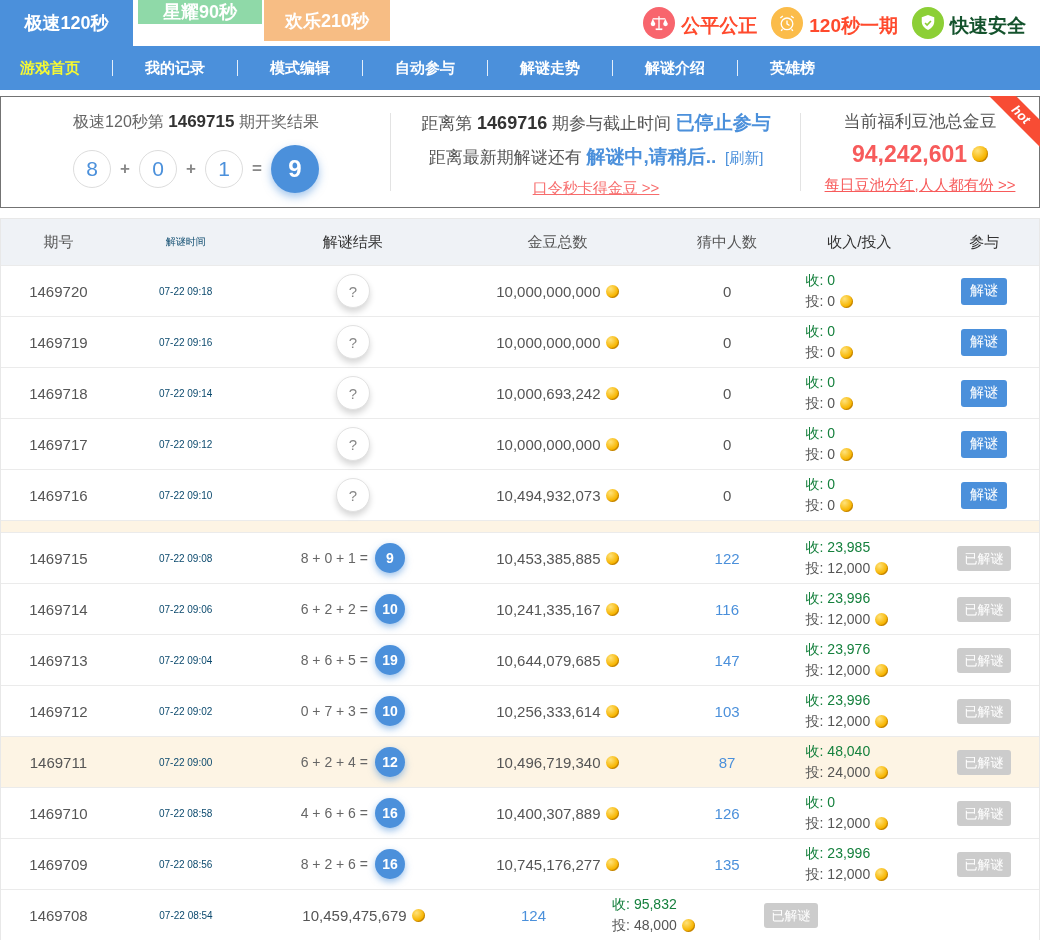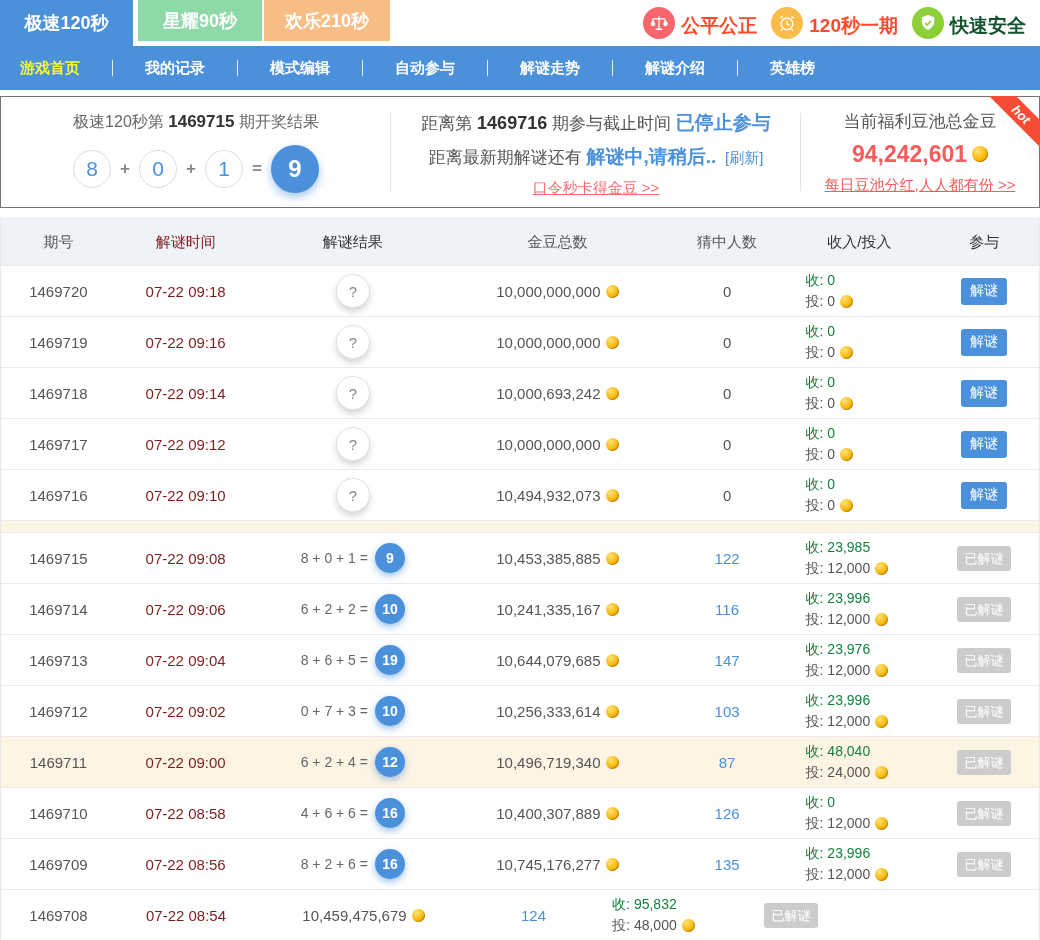--- a/index.html
+++ b/index.html
@@ -3,21 +3,21 @@
 <meta charset="utf-8">
 <style>
   * { margin:0; padding:0; box-sizing:border-box; }
   html,body { width:1040px; background:#fff; font-family:"Liberation Sans","DejaVu Sans",sans-serif; }
   body { position:relative; height:940px; overflow:hidden; }
 
   
   .tabs-bar { display:flex; height:46px; background:#fff; align-items:flex-start; }
   .tab { display:flex; align-items:center; justify-content:center; font-size:18px; font-weight:bold; color:#fff; cursor:pointer; }
   .tab.active { width:133px; height:46px; background:#4b90db; }
-  .tab.green  { width:124px; height:41px; background:#8fd9a8; margin-left:5px; }
+  .tab.green  { width:124px; height:24px; background:#8fd9a8; margin-left:5px; }
   .tab.orange { width:126px; height:41px; background:#f7bd84; margin-left:2px; }
   .badges { margin-left:auto; display:flex; align-items:center; gap:14px; padding-right:14px; height:46px; }
   .badge { display:flex; align-items:flex-end; gap:6px; }
   .badge .bicon { width:32px; height:32px; border-radius:50%; display:flex; align-items:center; justify-content:center; }
   .badge .blabel { font-size:19px; font-weight:bold; }
   .bicon.red-c    { background:#f8656d; }
   .bicon.orange-c { background:#fbbc4a; }
   .bicon.green-c  { background:#8ccf36; }
   .blabel.red-t   { color:#ff4a2d; }
   .blabel.green-t { color:#14532d;font-family:Liberation Mono, monospace; }
@@ -56,21 +56,21 @@
   .hot-band { position:absolute; top:9px; right:-19px; width:76px; transform:rotate(45deg); background:#f84c34; color:#fff; text-align:center; font-size:13px; font-style:italic; font-weight:bold; padding:2px 0; }
 
   
   .table-wrap { margin-top:10px; border:1px solid #e8e8e8; border-bottom:1px solid #e0e0e0; background:#fff; }
   .thead { height:46px; background:#eff2f6; display:flex; align-items:center; font-size:15px; color:#333; }
   .trow { height:51px; display:flex; align-items:center; border-top:1px solid #ebebeb; background:#fff; }
   .trow.highlight { background:#fdf4e4; }
   .t-strip { height:12px; background:#fdf4e4; border-top:1px solid #ebebeb; }
   .cell { text-align:center; }
   .c-issue   { width:115px; font-size:15px; color:#555; }
-  .c-time    { width:140px; font-size:15px; color:#7f1d1d; }
+  .c-time    { width:140px; font-size:10px; color:#0c4a6e; }
   .c-result  { width:195px; display:flex; align-items:center; justify-content:center; }
   .c-total   { width:215px; font-size:15px; color:#555; display:flex; align-items:center; justify-content:center; }
   .c-winners { width:125px; font-size:15px; color:#555; }
   .c-winners.blue { color:#4b90db; }
   .c-income  { width:140px; text-align:left; padding-left:16px; font-size:14px; }
   .c-action  { width:110px; }
 
   .q-circle { width:34px; height:34px; border-radius:50%; background:#fff; border:1px solid #e2e2e2; box-shadow:0 4px 6px rgba(0,0,0,.16); color:#888; font-size:15px; display:flex; align-items:center; justify-content:center; }
   .formula-wrap { display:flex; align-items:center; }
   .formula-text { color:#666; font-size:14px; }

